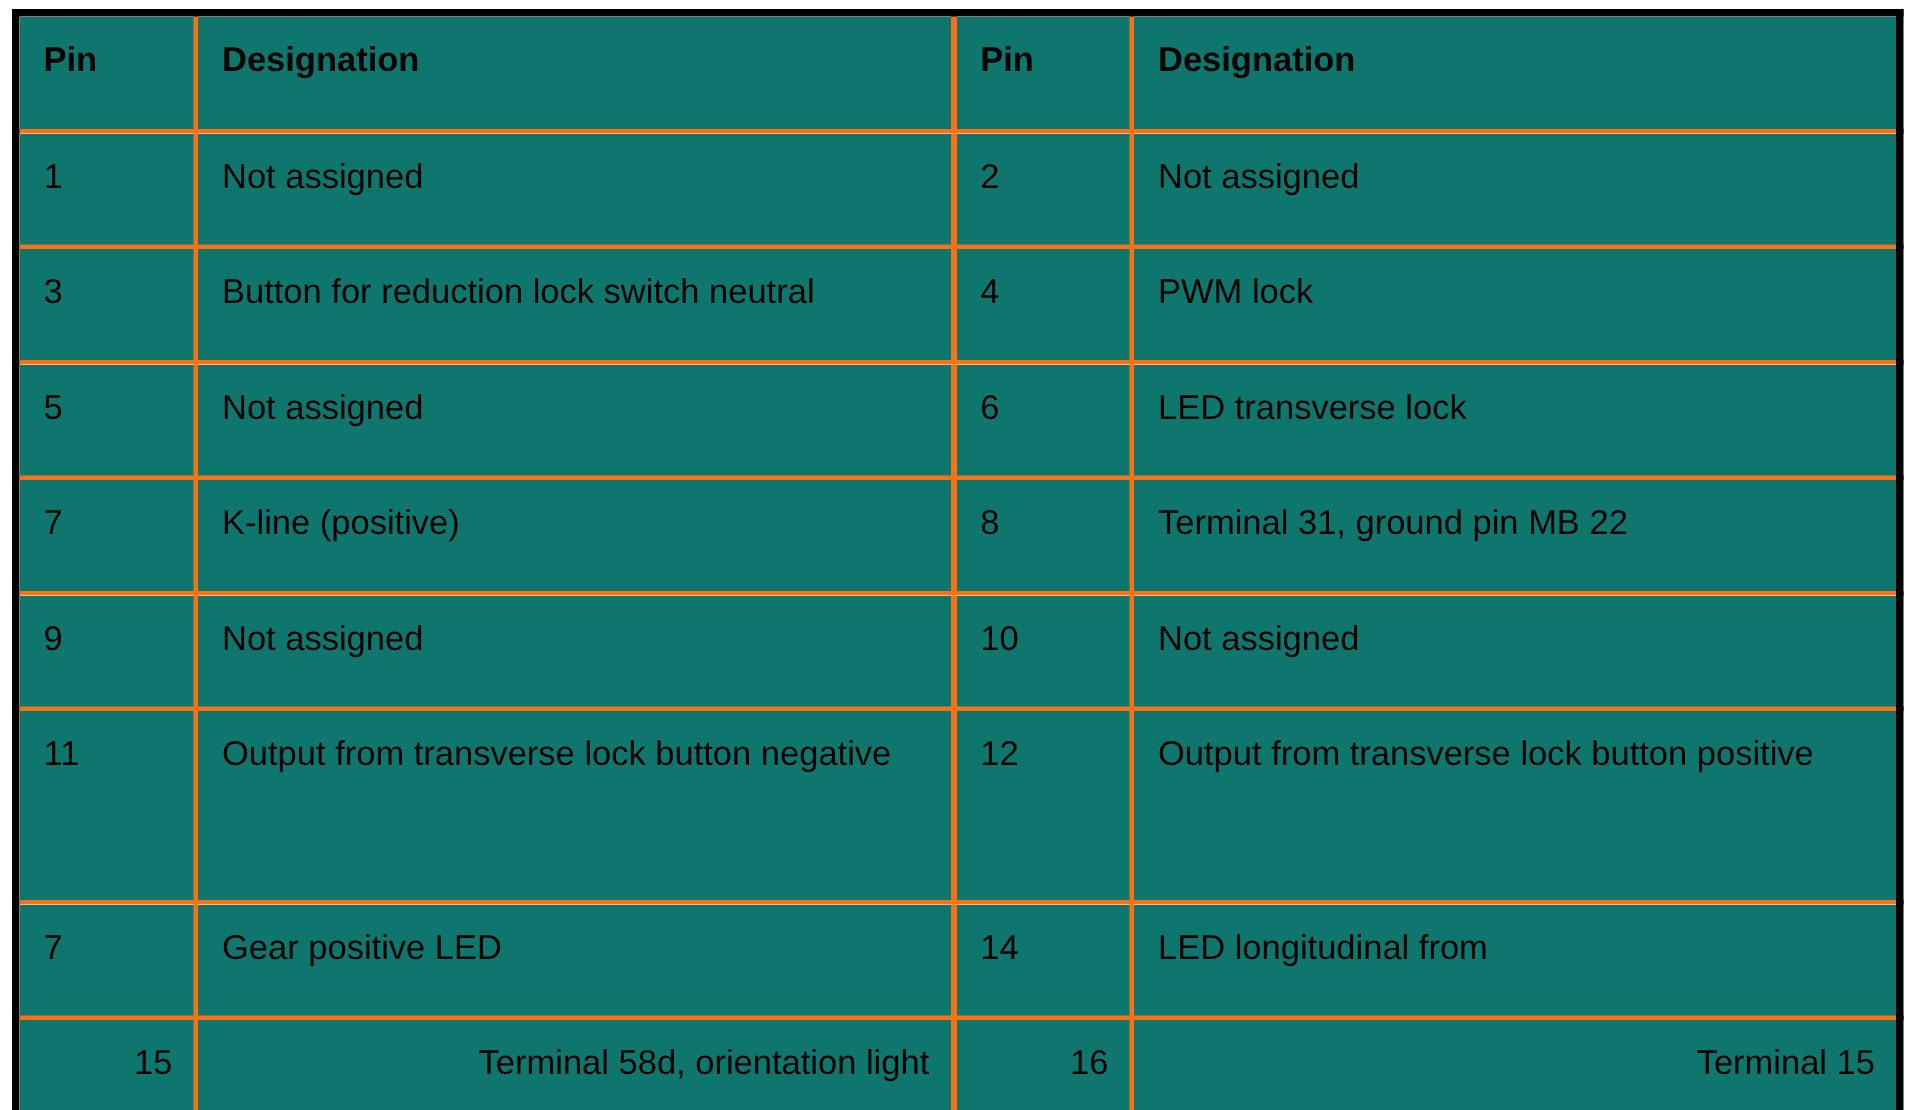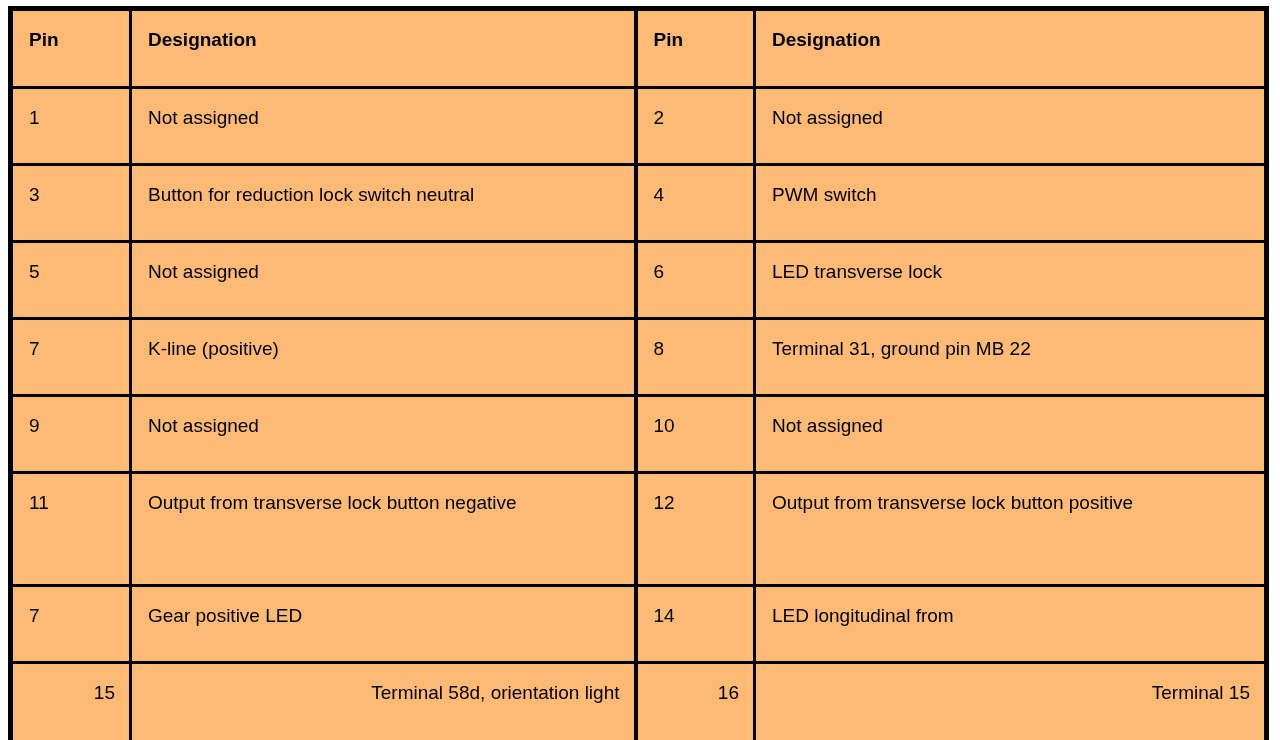--- a/index.html
+++ b/index.html
@@ -23,46 +23,46 @@
     left: 8px;
     top: 6px;
     width: 1256px;
     border-collapse: collapse;
     table-layout: fixed;
     background: #ffffff;
     border: 5px solid #000000;
   }
   table.pin-table td,
   table.pin-table th {
-    border: 3px solid #000000;
+    border: 3px solid #f97316;
     vertical-align: top;
     text-align: left;
     box-sizing: border-box;
     padding: 13px 14px 8px 16px;
-    font-size: 19px;
+    font-size: 23px;
     line-height: 31px;
     color: #000000;
-    background: #fdba74;
+    background: #0f766e;
     overflow: hidden;
     white-space: normal;
     word-wrap: break-word;
   }
   table.pin-table th {
     font-weight: bold;
     height: 79px;
   }
   table.pin-table td {
     font-weight: normal;
     height: 77px;
   }
   
   table.pin-table .mid {
     border-left-width: 4px;
   }
-  tr.row-tall td  { height: 113px; }
+  tr.row-tall td  { height: 129px; }
   tr.row-last td  { height: 81px; text-align: right; }
 </style>
 </head>
 <body>
 
 <div class="page">
   <table class="pin-table">
     <colgroup>
       <col style="width:120px">
       <col style="width:505px">
@@ -81,21 +81,21 @@
       <tr>
         <td>1</td>
         <td>Not assigned</td>
         <td class="mid">2</td>
         <td>Not assigned</td>
       </tr>
       <tr>
         <td>3</td>
         <td>Button for reduction lock switch neutral</td>
         <td class="mid">4</td>
-        <td>PWM switch</td>
+        <td>PWM lock</td>
       </tr>
       <tr>
         <td>5</td>
         <td>Not assigned</td>
         <td class="mid">6</td>
         <td>LED transverse lock</td>
       </tr>
       <tr>
         <td>7</td>
         <td>K-line (positive)</td>

